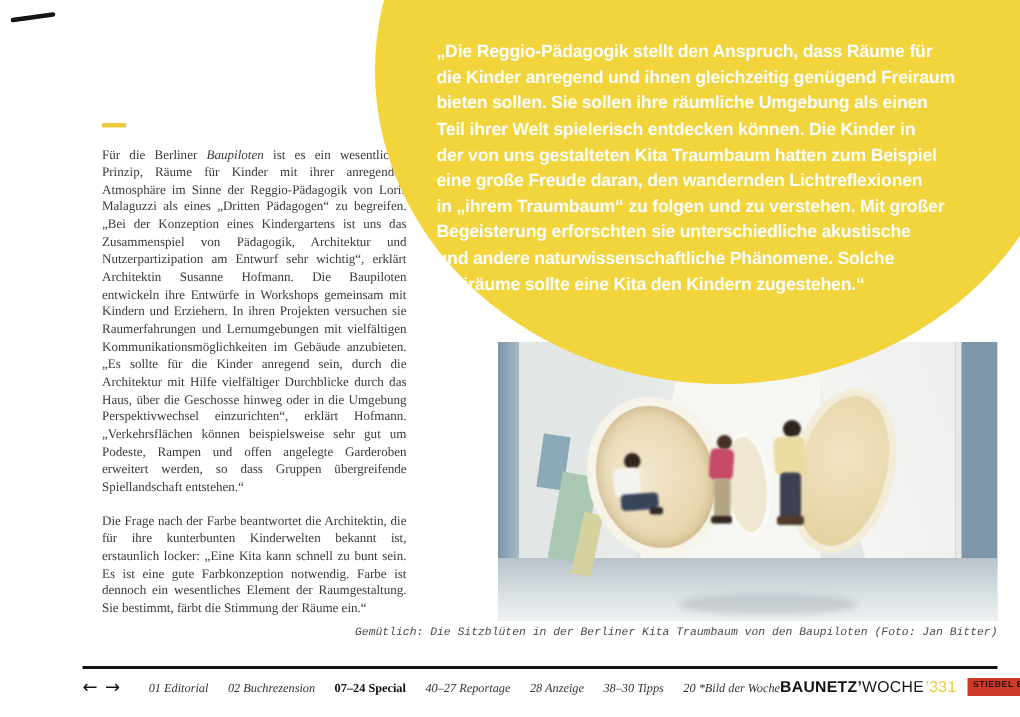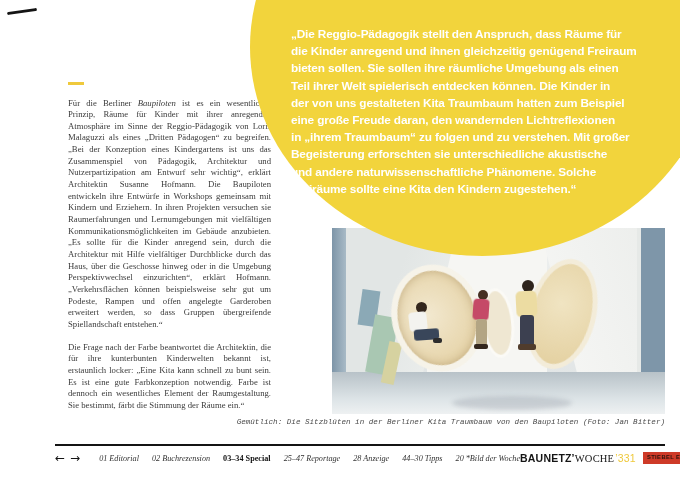--- a/index.html
+++ b/index.html
@@ -83,21 +83,21 @@
   .footer{position:absolute;left:55px;top:450px;width:610px;height:16px;display:flex;
           align-items:center;z-index:3;}
   .arrow{font-family:"DejaVu Sans", sans-serif;font-size:12px;color:#141414;line-height:1;
          margin-right:5px;cursor:pointer;}
   .nav{display:flex;gap:13px;margin-left:14px;font-style:italic;font-size:8.2px;color:#333;
        white-space:nowrap;align-items:baseline;text-align:right;}
   .nav .special{font-style:normal;font-weight:bold;color:#111;}
   .brand{margin-left:auto;display:flex;align-items:center;font-family:"Liberation Sans", sans-serif;
          font-size:10.5px;letter-spacing:0.2px;color:#141414;white-space:nowrap;}
   .brand-bold{font-weight:bold;}
-  .brand-light{font-weight:normal;font-family:Liberation Serif, serif;}
+  .brand-light{font-weight:normal;}
   .brand-issue{font-weight:normal;color:#EFC93C;margin-left:1px;}
   .badge{margin-left:7px;background:#CE3A28;color:#2a130c;font-family:"Liberation Sans", sans-serif;
          font-weight:bold;font-size:5.8px;letter-spacing:0.4px;padding:3px 4px;line-height:1;}
 </style>
 </head>
 <body>
 
 <div class="page">
 
   <div class="pencil"></div>
@@ -153,24 +153,24 @@
 
   <div class="caption">Gemütlich: Die Sitzblüten in der Berliner Kita Traumbaum von den Baupiloten (Foto: Jan Bitter)</div>
 
   <div class="footer-rule"></div>
   <div class="footer">
     <span class="arrow">←</span>
     <span class="arrow">→</span>
     <span class="nav">
       <span>01 Editorial</span>
       <span>02 Buchrezension</span>
-      <span class="special">03–34 Special</span>
-      <span>25–47 Reportage</span>
+      <span class="special">07–24 Special</span>
+      <span>40–27 Reportage</span>
       <span>28 Anzeige</span>
-      <span>44–30 Tipps</span>
+      <span>38–30 Tipps</span>
       <span>20 *Bild der Woche</span>
     </span>
     <span class="brand">
       <span class="brand-bold">BAUNETZ’</span>
         <span class="brand-light">WOCHE</span>
         <span class="brand-issue">’331</span>
       <span class="badge">STIEBEL ELTRON</span>
     </span>
   </div>
 

